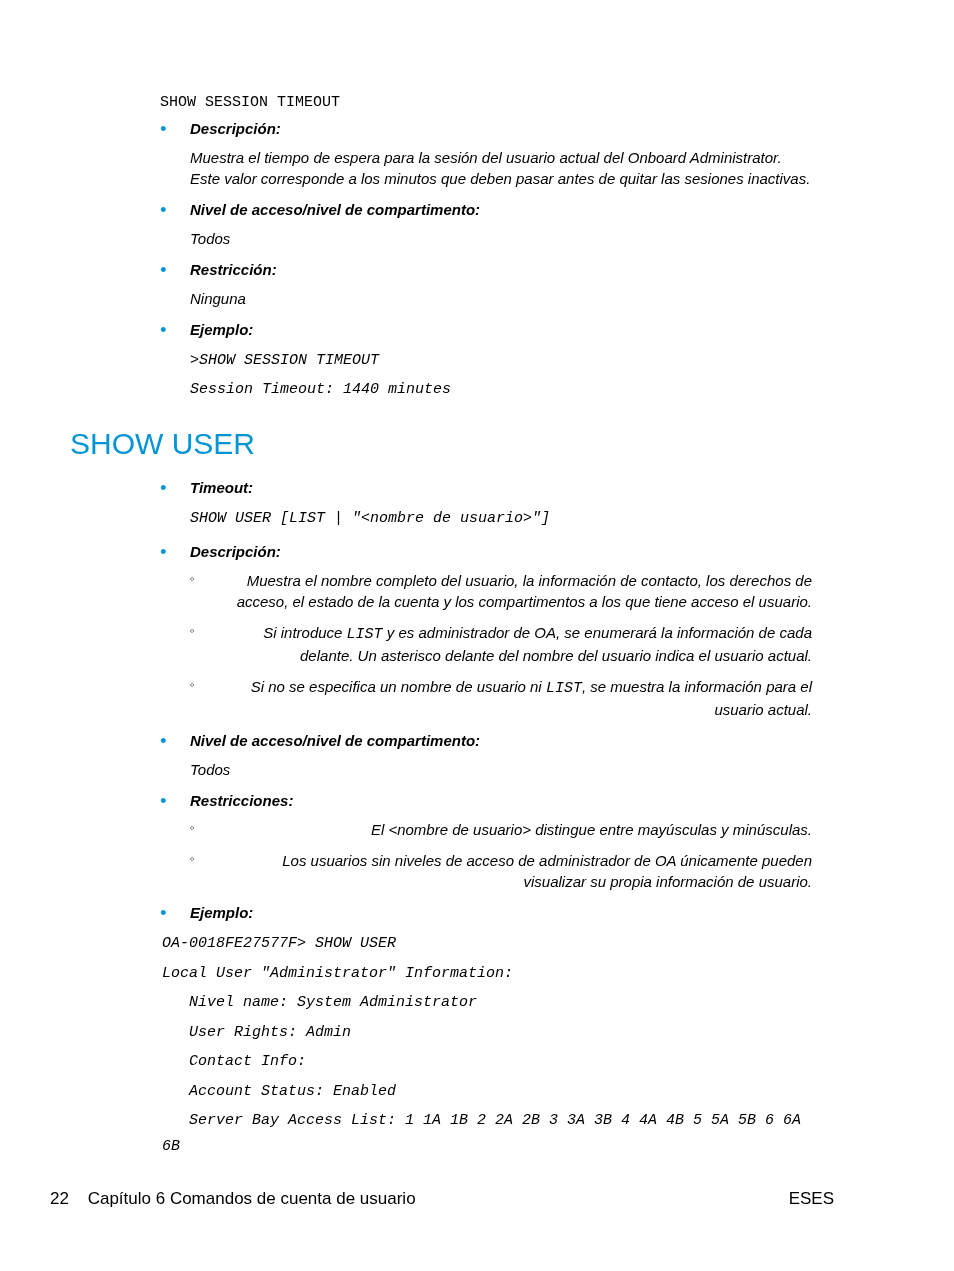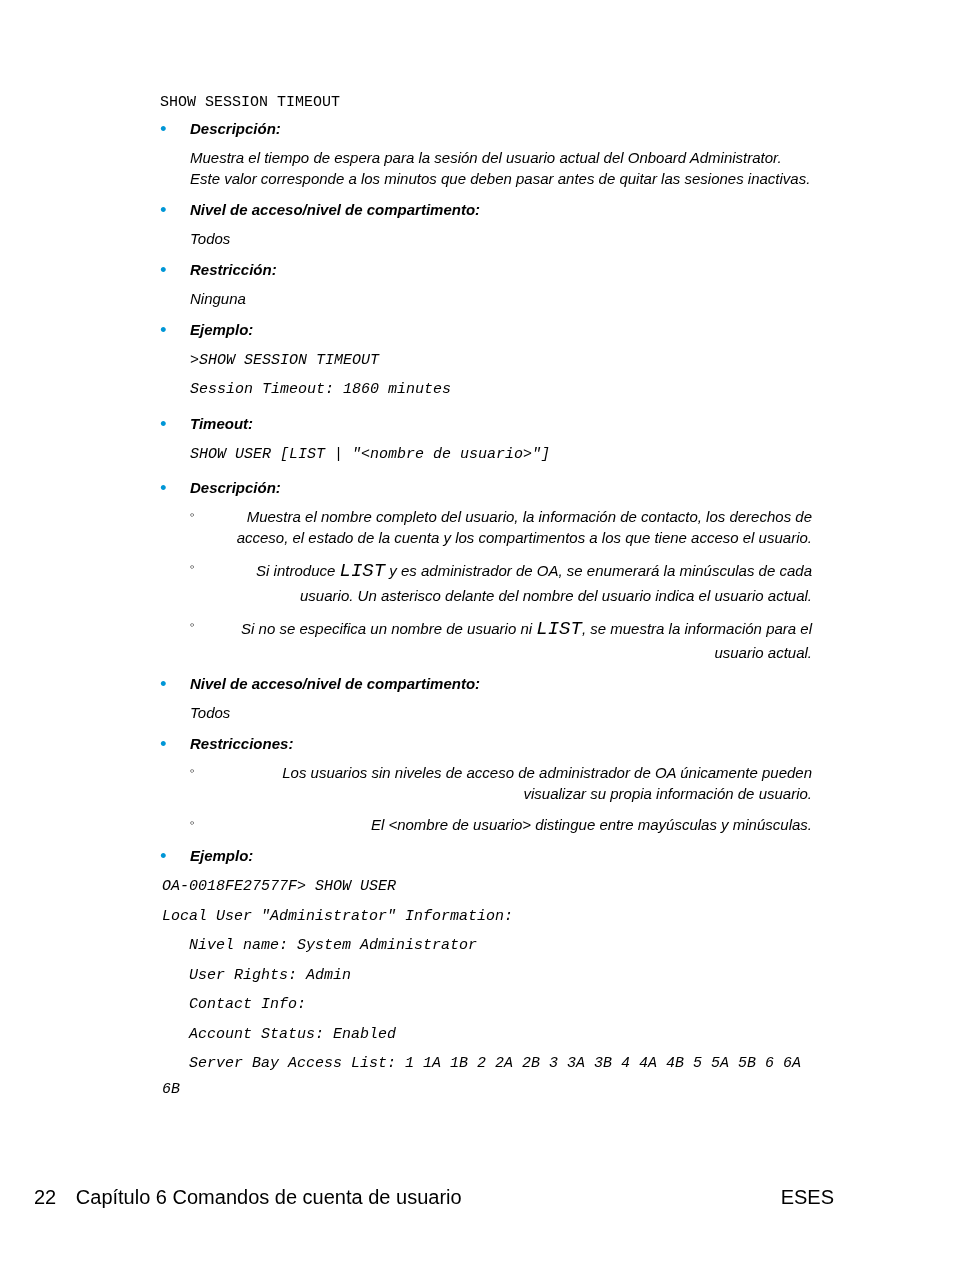--- a/index.html
+++ b/index.html
@@ -54,21 +54,21 @@
   .mono {
     font-family: "Courier New", Courier, monospace;
     font-size: 15px;
     white-space: pre-wrap;
     line-height: 1.7;
     display: block;
     margin-bottom: 4px;
   }
   .mono-inline {
     font-family: "Courier New", Courier, monospace;
-    font-size: 19px;
+    font-size: 15px;
   }
   h1.section {
     font-family: Arial, Helvetica, sans-serif;
     font-weight: normal;
     font-size: 30px;
     color: #0096d6;
     margin: 24px 0 18px -90px;
   }
   ul.sub {
     list-style: none;
@@ -85,26 +85,26 @@
   ul.sub > li::before {
     content: "◦";
     position: absolute;
     left: 0;
     top: 0;
     color: #000;
     font-size: 13px;
   }
   .footer {
     position: absolute;
-    left: 34px;
+    left: 50px;
     right: 68px;
     bottom: 62px;
     display: flex;
     justify-content: space-between;
-    font-size: 20px;
+    font-size: 17px;
   }
   .footer .pageno {
     margin-right: 14px;
   }
 </style>
 </head>
 <body>
 
 <div class="page">
   <div class="content">
@@ -120,56 +120,57 @@
         <span class="label">Nivel de acceso/nivel de compartimento:</span>
         <span class="body-text">Todos</span>
       </li>
       <li>
         <span class="label">Restricción:</span>
         <span class="body-text">Ninguna</span>
       </li>
       <li>
         <span class="label">Ejemplo:</span>
         <span class="mono">&gt;SHOW SESSION TIMEOUT</span>
-        <span class="mono">Session Timeout: 1860 minutes</span>
+        <span class="mono">Session Timeout: 1440 minutes</span>
       </li>
     </ul>
 
+    <h1 class="section">SHOW USER</h1>
 
     <ul class="bulleted">
       <li>
         <span class="label">Timeout:</span>
         <span class="mono">SHOW USER [LIST | "&lt;nombre de usuario&gt;"]</span>
       </li>
       <li>
         <span class="label">Descripción:</span>
         <ul class="sub">
           <li>
             <span>Muestra el nombre completo del usuario, la información de contacto, los derechos de acceso, el estado de la cuenta y los compartimentos a los que tiene acceso el usuario.</span>
           </li>
           <li>
-            <span>Si introduce </span><span class="mono-inline">LIST</span><span> y es administrador de OA, se enumerará la minúsculas de cada usuario. Un asterisco delante del nombre del usuario indica el usuario actual.</span>
+            <span>Si introduce </span><span class="mono-inline">LIST</span><span> y es administrador de OA, se enumerará la información de cada delante. Un asterisco delante del nombre del usuario indica el usuario actual.</span>
           </li>
           <li>
             <span>Si no se especifica un nombre de usuario ni </span><span class="mono-inline">LIST</span><span>, se muestra la información para el usuario actual.</span>
           </li>
         </ul>
       </li>
       <li>
         <span class="label">Nivel de acceso/nivel de compartimento:</span>
         <span class="body-text">Todos</span>
       </li>
       <li>
         <span class="label">Restricciones:</span>
         <ul class="sub">
           <li>
-            <span>Los usuarios sin niveles de acceso de administrador de OA únicamente pueden visualizar su propia información de usuario.</span>
+            <span>El &lt;nombre de usuario&gt; distingue entre mayúsculas y minúsculas.</span>
           </li>
           <li>
-            <span>El &lt;nombre de usuario&gt; distingue entre mayúsculas y minúsculas.</span>
+            <span>Los usuarios sin niveles de acceso de administrador de OA únicamente pueden visualizar su propia información de usuario.</span>
           </li>
         </ul>
       </li>
       <li>
         <span class="label">Ejemplo:</span>
         <div style="margin-left:-28px;">
           <span class="mono">OA-0018FE27577F&gt; SHOW USER</span>
           <span class="mono">Local User "Administrator" Information:</span>
           <span class="mono">   Nivel name: System Administrator</span>
           <span class="mono">   User Rights: Admin</span>

